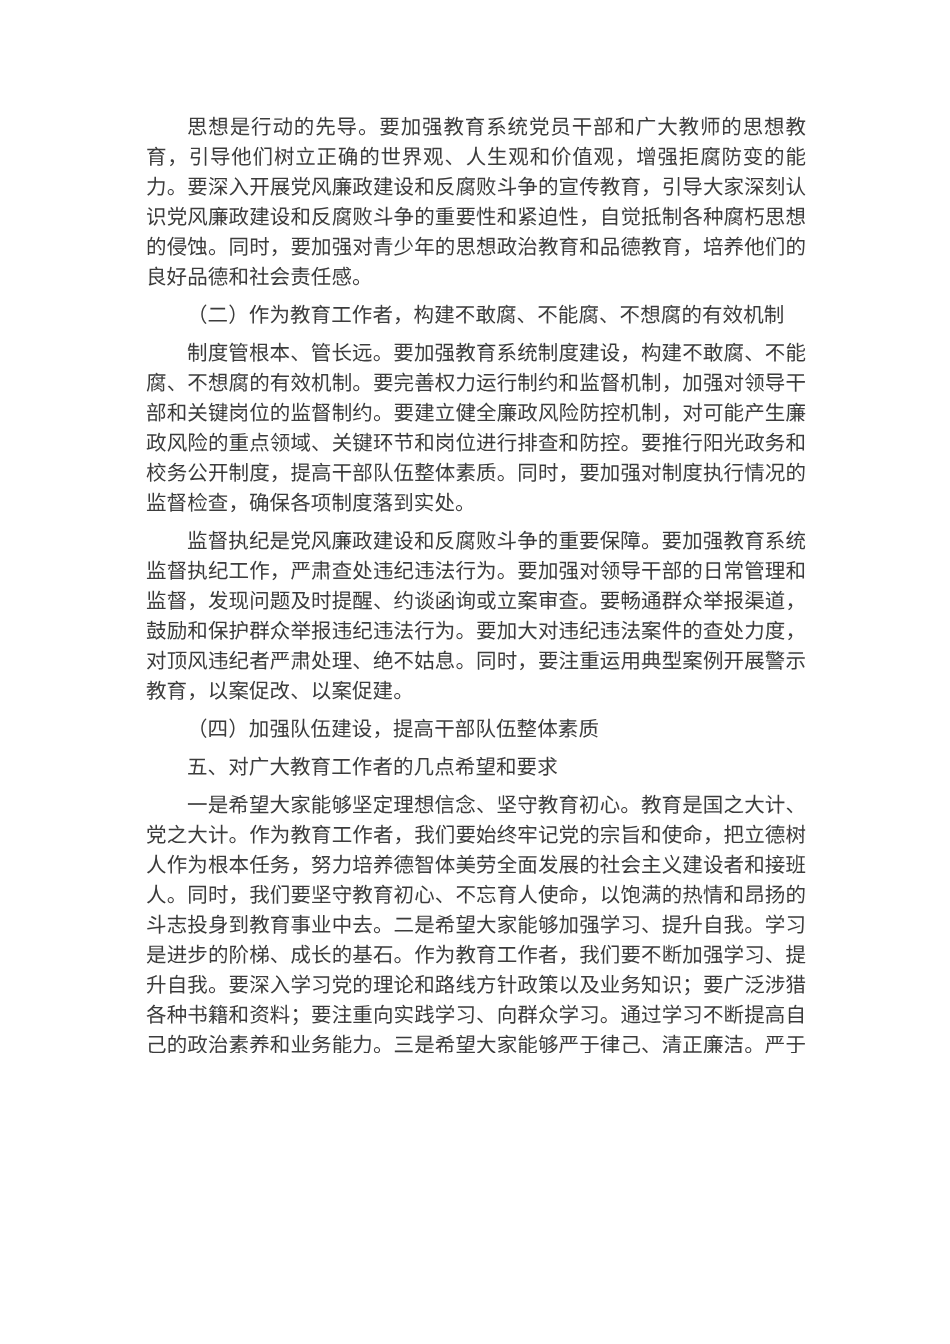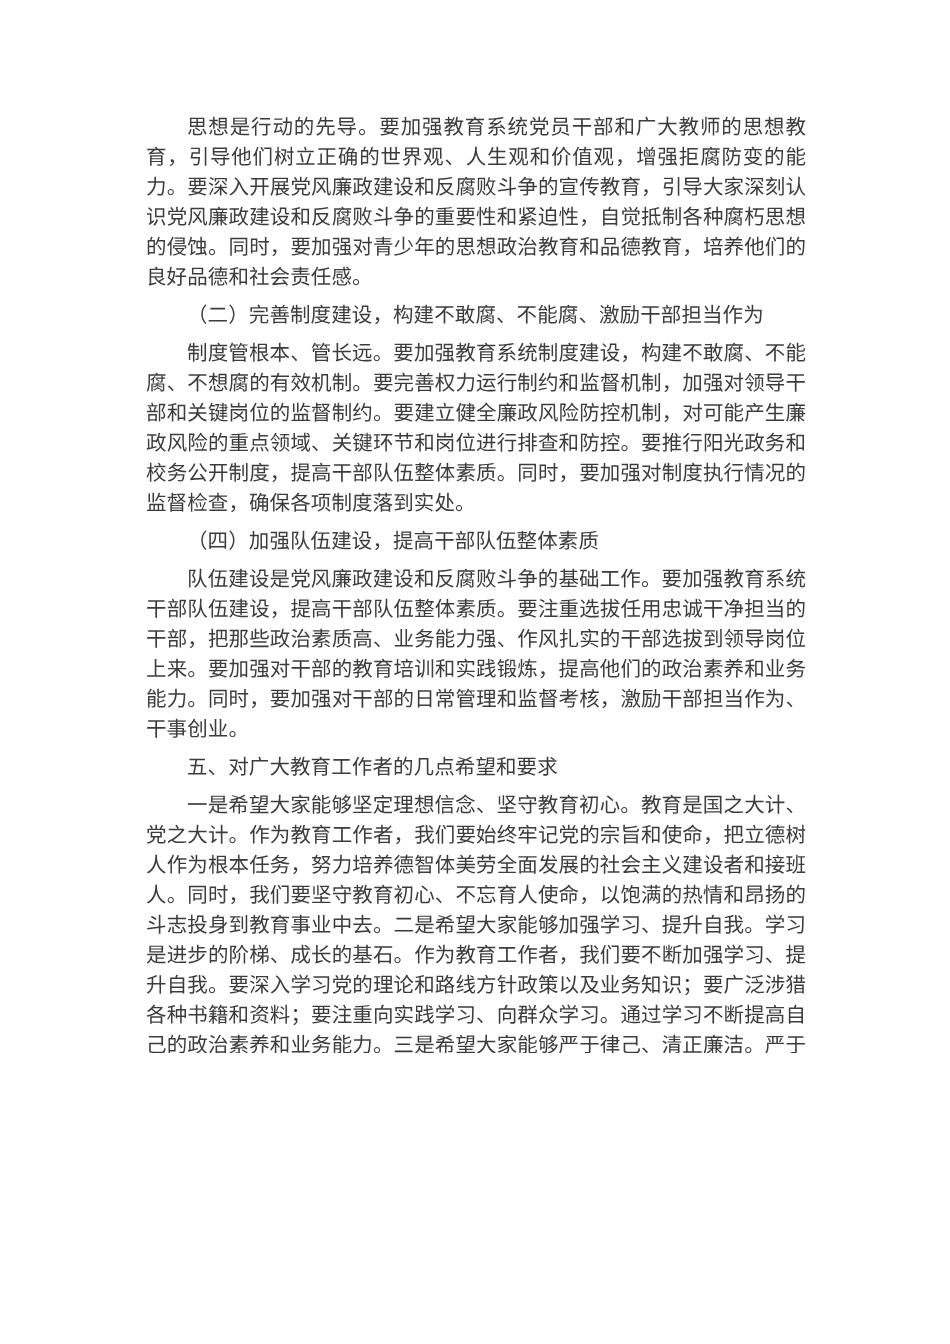--- a/index.html
+++ b/index.html
@@ -53,29 +53,29 @@
   }
 </style>
 </head>
 <body>
 
 <div class="page">
   <div class="doc-body">
 
     <p class="para">思想是行动的先导。要加强教育系统党员干部和广大教师的思想教育，引导他们树立正确的世界观、人生观和价值观，增强拒腐防变的能力。要深入开展党风廉政建设和反腐败斗争的宣传教育，引导大家深刻认识党风廉政建设和反腐败斗争的重要性和紧迫性，自觉抵制各种腐朽思想的侵蚀。同时，要加强对青少年的思想政治教育和品德教育，培养他们的良好品德和社会责任感。</p>
 
-    <p class="heading">（二）完善制度建设，构建不敢腐、不能腐、激励干部担当作为</p>
+    <p class="heading">（二）作为教育工作者，构建不敢腐、不能腐、不想腐的有效机制</p>
 
     <p class="para">制度管根本、管长远。要加强教育系统制度建设，构建不敢腐、不能腐、不想腐的有效机制。要完善权力运行制约和监督机制，加强对领导干部和关键岗位的监督制约。要建立健全廉政风险防控机制，对可能产生廉政风险的重点领域、关键环节和岗位进行排查和防控。要推行阳光政务和校务公开制度，提高干部队伍整体素质。同时，要加强对制度执行情况的监督检查，确保各项制度落到实处。</p>
 
 
+    <p class="para">监督执纪是党风廉政建设和反腐败斗争的重要保障。要加强教育系统监督执纪工作，严肃查处违纪违法行为。要加强对领导干部的日常管理和监督，发现问题及时提醒、约谈函询或立案审查。要畅通群众举报渠道，鼓励和保护群众举报违纪违法行为。要加大对违纪违法案件的查处力度，对顶风违纪者严肃处理、绝不姑息。同时，要注重运用典型案例开展警示教育，以案促改、以案促建。</p>
 
     <p class="heading">（四）加强队伍建设，提高干部队伍整体素质</p>
 
-    <p class="para">队伍建设是党风廉政建设和反腐败斗争的基础工作。要加强教育系统干部队伍建设，提高干部队伍整体素质。要注重选拔任用忠诚干净担当的干部，把那些政治素质高、业务能力强、作风扎实的干部选拔到领导岗位上来。要加强对干部的教育培训和实践锻炼，提高他们的政治素养和业务能力。同时，要加强对干部的日常管理和监督考核，激励干部担当作为、干事创业。</p>
 
     <p class="heading">五、对广大教育工作者的几点希望和要求</p>
 
 
     <p class="para">一是希望大家能够坚定理想信念、坚守教育初心。教育是国之大计、党之大计。作为教育工作者，我们要始终牢记党的宗旨和使命，把立德树人作为根本任务，努力培养德智体美劳全面发展的社会主义建设者和接班人。同时，我们要坚守教育初心、不忘育人使命，以饱满的热情和昂扬的斗志投身到教育事业中去。二是希望大家能够加强学习、提升自我。学习是进步的阶梯、成长的基石。作为教育工作者，我们要不断加强学习、提升自我。要深入学习党的理论和路线方针政策以及业务知识；要广泛涉猎各种书籍和资料；要注重向实践学习、向群众学习。通过学习不断提高自己的政治素养和业务能力。三是希望大家能够严于律己、清正廉洁。严于律己是共产党人的优良传统和作风。作为教育工作者，我们要时刻保持清醒头脑、严于律己、清正廉洁。要自觉遵守党纪国法和学校规章制度；要时刻保持自重自省自警自励；要自觉抵制各种诱惑和腐败思想的侵蚀。同时，要加强对身边人的教育管理和监督约束，共同营造</p>
 
   </div>
 </div>
 
 </body></html>

